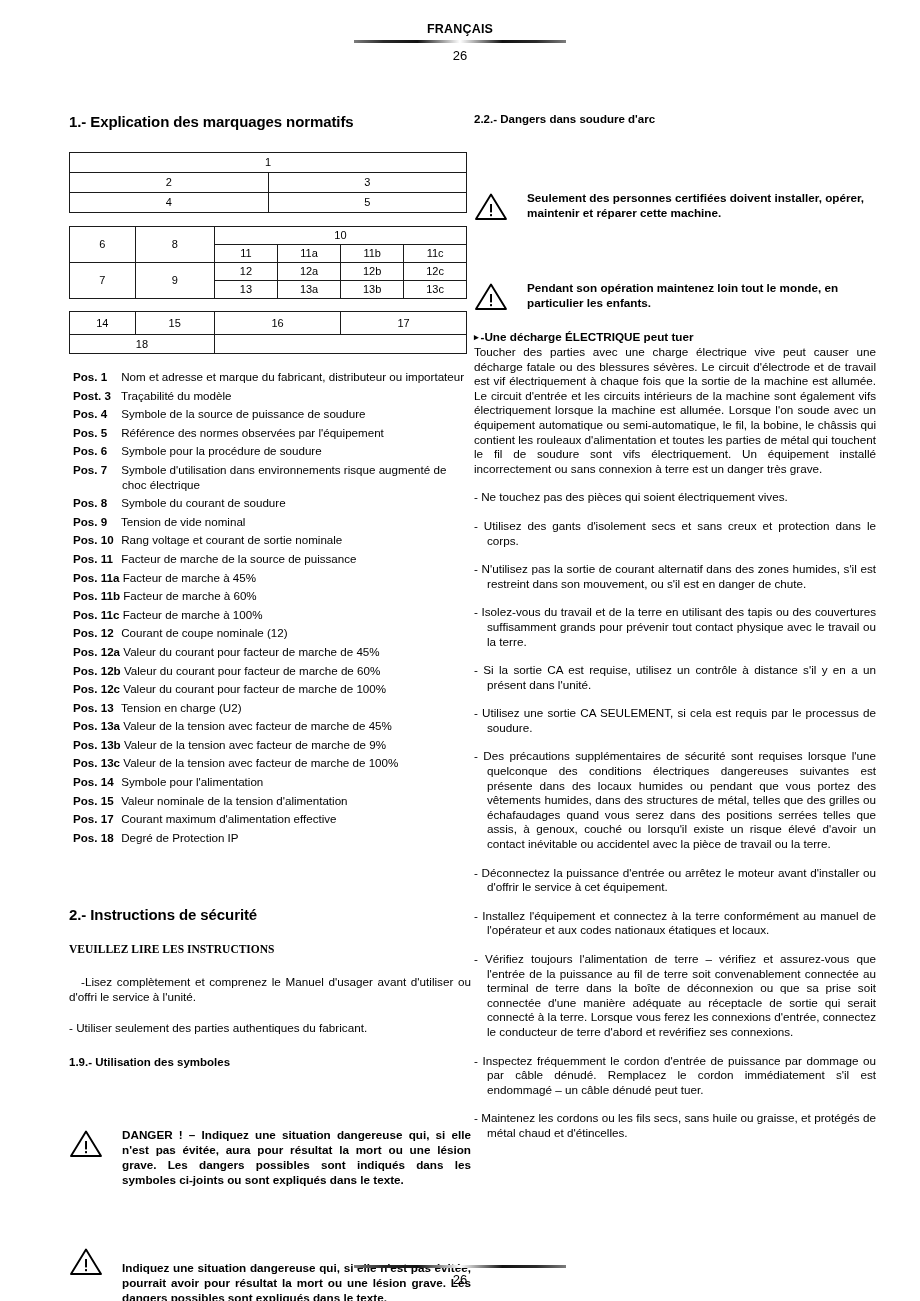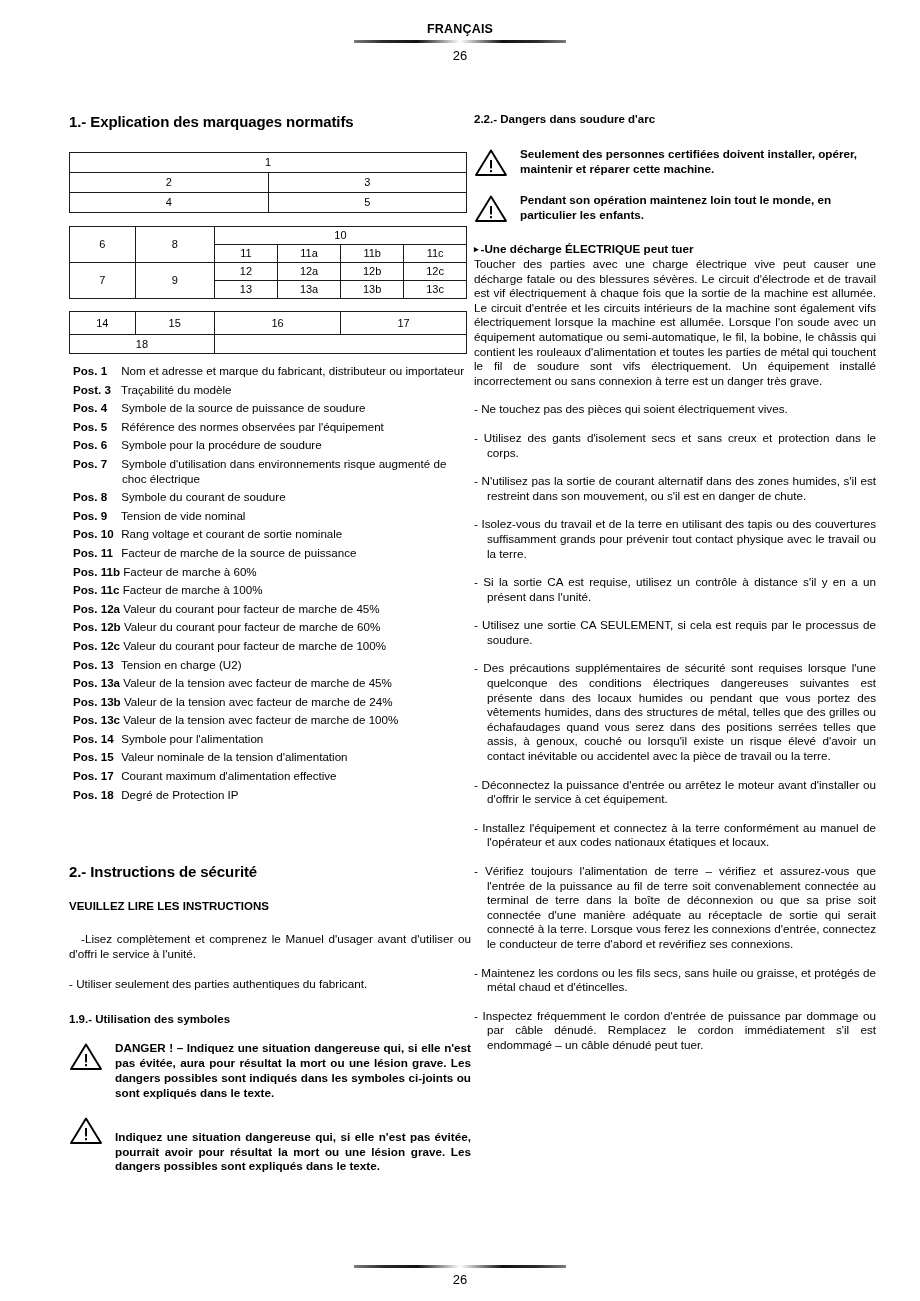--- a/index.html
+++ b/index.html
@@ -95,20 +95,21 @@
     font-size: 11.5px;
     font-weight: bold;
     margin: 0;
     line-height: 15px;
   }
   .caps-lead {
     font-size: 11.5px;
     font-weight: bold;
     line-height: 15px;
     margin: 0;
+    font-family: Liberation Serif, serif;
   }
 
   
   .mk-table {
     border-collapse: collapse;
     table-layout: fixed;
     width: 398px;
     font-size: 11px;
     line-height: 13px;
     margin-bottom: 12px;
@@ -120,21 +121,21 @@
     padding: 0;
     height: 19px;
   }
   .mk-table.t1 td { height: 19px; }
   .mk-table.t2 td { height: 17px; }
   .mk-table.t3 td { height: 22px; }
   .mk-table.t3 td.low { height: 18px; }
   .mk-table td.blank { border-left: 1px solid #1b1b1b; }
   .gap-after-t1 { margin-bottom: 13px; }
   .gap-after-t2 { margin-bottom: 12px; }
-  .gap-after-t3 { margin-bottom: 10px; }
+  .gap-after-t3 { margin-bottom: 16px; }
 
   
   .pos-list {
     margin: 0;
     padding: 0;
     list-style: none;
     font-size: 11.6px;
     line-height: 14.6px;
   }
   .pos-list li {
@@ -171,21 +172,22 @@
     padding-left: 13px;
     text-indent: -13px;
     margin-bottom: 14px;
   }
   .bullets li:last-child { margin-bottom: 0; }
 
   
   .warn {
     display: flex;
     align-items: flex-start;
-    gap: 0;
+    gap: 7px;
+    margin-top: 44px;
   }
   .warn-icon {
     flex: 0 0 46px;
     padding-top: 1px;
   }
   .warn-icon svg { display: block; }
   .warn-text {
     flex: 1 1 auto;
     font-size: 11.7px;
     font-weight: bold;
@@ -312,28 +314,30 @@
       <li><span class="lbl">Pos. 1</span> <span>Nom et adresse et marque du fabricant, distributeur ou importateur</span></li>
       <li><span class="lbl">Post. 3</span> <span>Traçabilité du modèle</span></li>
       <li><span class="lbl">Pos. 4</span> <span>Symbole de la source de puissance de soudure</span></li>
       <li><span class="lbl">Pos. 5</span> <span>Référence des normes observées par l'équipement</span></li>
       <li><span class="lbl">Pos. 6</span> <span>Symbole pour la procédure de soudure</span></li>
       <li><span class="lbl">Pos. 7</span> <span>Symbole d'utilisation dans environnements risque augmenté de choc électrique</span></li>
       <li><span class="lbl">Pos. 8</span> <span>Symbole du courant de soudure</span></li>
       <li><span class="lbl">Pos. 9</span> <span>Tension de vide nominal</span></li>
       <li><span class="lbl">Pos. 10</span> <span>Rang voltage et courant de sortie nominale</span></li>
       <li><span class="lbl">Pos. 11</span> <span>Facteur de marche de la source de puissance</span></li>
+      <li><span class="lbl">Pos. 11a</span> <span>Facteur de marche à 45%</span></li>
       <li><span class="lbl">Pos. 11b</span> <span>Facteur de marche à 60%</span></li>
       <li><span class="lbl">Pos. 11c</span> <span>Facteur de marche à 100%</span></li>
+      <li><span class="lbl">Pos. 12</span> <span>Courant de coupe nominale (12)</span></li>
       <li><span class="lbl">Pos. 12a</span> <span>Valeur du courant pour facteur de marche de 45%</span></li>
       <li><span class="lbl">Pos. 12b</span> <span>Valeur du courant pour facteur de marche de 60%</span></li>
       <li><span class="lbl">Pos. 12c</span> <span>Valeur du courant pour facteur de marche de 100%</span></li>
       <li><span class="lbl">Pos. 13</span> <span>Tension en charge (U2)</span></li>
       <li><span class="lbl">Pos. 13a</span> <span>Valeur de la tension avec facteur de marche de 45%</span></li>
-      <li><span class="lbl">Pos. 13b</span> <span>Valeur de la tension avec facteur de marche de 24%</span></li>
+      <li><span class="lbl">Pos. 13b</span> <span>Valeur de la tension avec facteur de marche de 9%</span></li>
       <li><span class="lbl">Pos. 13c</span> <span>Valeur de la tension avec facteur de marche de 100%</span></li>
       <li><span class="lbl">Pos. 14</span> <span>Symbole pour l'alimentation</span></li>
       <li><span class="lbl">Pos. 15</span> <span>Valeur nominale de la tension d'alimentation</span></li>
       <li><span class="lbl">Pos. 17</span> <span>Courant maximum d'alimentation effective</span></li>
       <li><span class="lbl">Pos. 18</span> <span>Degré de Protection IP</span></li>
     </ul>
 
     <div class="sp-30"></div>
     <div class="sp-26"></div>
 
@@ -423,22 +427,22 @@
       <li>-  Ne touchez pas des pièces qui soient électriquement vives.</li>
       <li>-  Utilisez des gants d'isolement secs et sans creux et protection dans le corps.</li>
       <li>-  N'utilisez pas la sortie de courant alternatif dans des zones humides, s'il est restreint dans son mouvement, ou s'il est en danger de chute.</li>
       <li>-  Isolez-vous du travail et de la terre en utilisant des tapis ou des couvertures suffisamment grands pour prévenir tout contact physique avec le travail ou la terre.</li>
       <li>-  Si la sortie CA est requise, utilisez un contrôle à distance s'il y en a un présent dans l'unité.</li>
       <li>-  Utilisez une sortie CA SEULEMENT, si cela est requis par le processus de soudure.</li>
       <li>-  Des précautions supplémentaires de sécurité sont requises lorsque l'une quelconque des conditions électriques dangereuses suivantes est présente dans des locaux humides ou pendant que vous portez des vêtements humides, dans des structures de métal, telles que des grilles ou échafaudages quand vous serez dans des positions serrées telles que assis, à genoux, couché ou lorsqu'il existe un risque élevé d'avoir un contact inévitable ou accidentel avec la pièce de travail ou la terre.</li>
       <li>-  Déconnectez la puissance d'entrée ou arrêtez le moteur avant d'installer ou d'offrir le service à cet équipement.</li>
       <li>-  Installez l'équipement et connectez à la terre conformément au manuel de l'opérateur et aux codes nationaux étatiques et locaux.</li>
       <li>-  Vérifiez toujours l'alimentation de terre – vérifiez et assurez-vous que l'entrée de la puissance au fil de terre soit convenablement connectée au terminal de terre dans la boîte de déconnexion ou que sa prise soit connectée d'une manière adéquate au réceptacle de sortie qui serait connecté à la terre. Lorsque vous ferez les connexions d'entrée, connectez le conducteur de terre d'abord et revérifiez ses connexions.</li>
+      <li>-  Inspectez fréquemment le cordon d'entrée de puissance par dommage ou par câble dénudé. Remplacez le cordon immédiatement s'il est endommagé – un câble dénudé peut tuer.</li>
       <li>-  Maintenez les cordons ou les fils secs, sans huile ou graisse, et protégés de métal chaud et d'étincelles.</li>
-      <li>-  Inspectez fréquemment le cordon d'entrée de puissance par dommage ou par câble dénudé. Remplacez le cordon immédiatement s'il est endommagé – un câble dénudé peut tuer.</li>
     </ul>
 
   </div>
 
   <div class="footer">
     <div class="rule"></div>
     <div class="footer-pageno">26</div>
   </div>
 
 </div>

